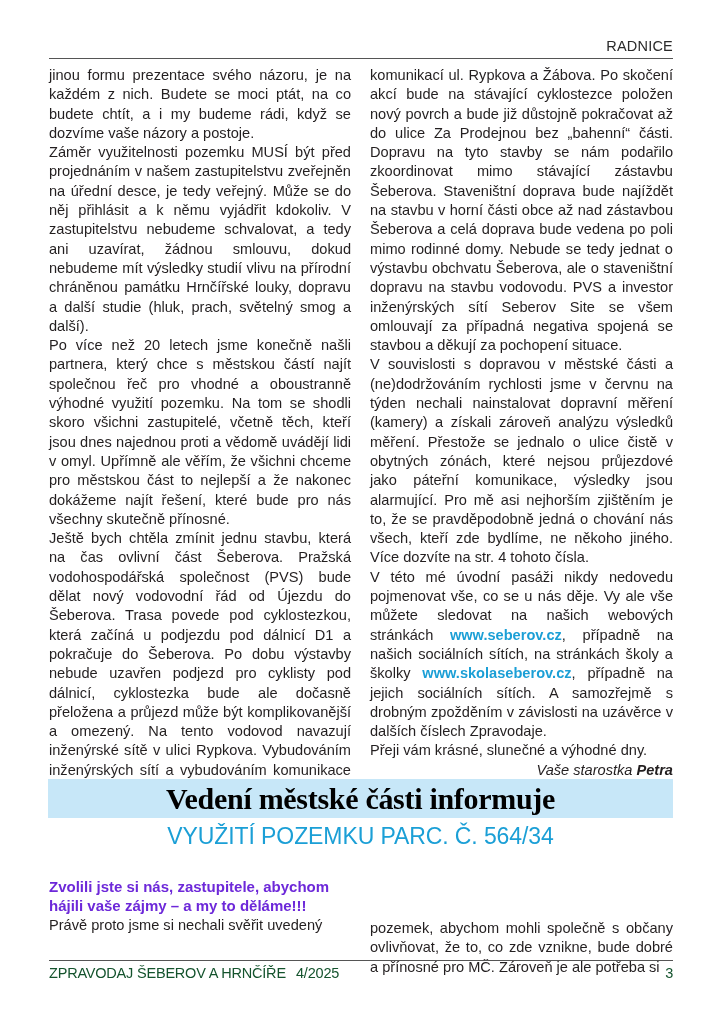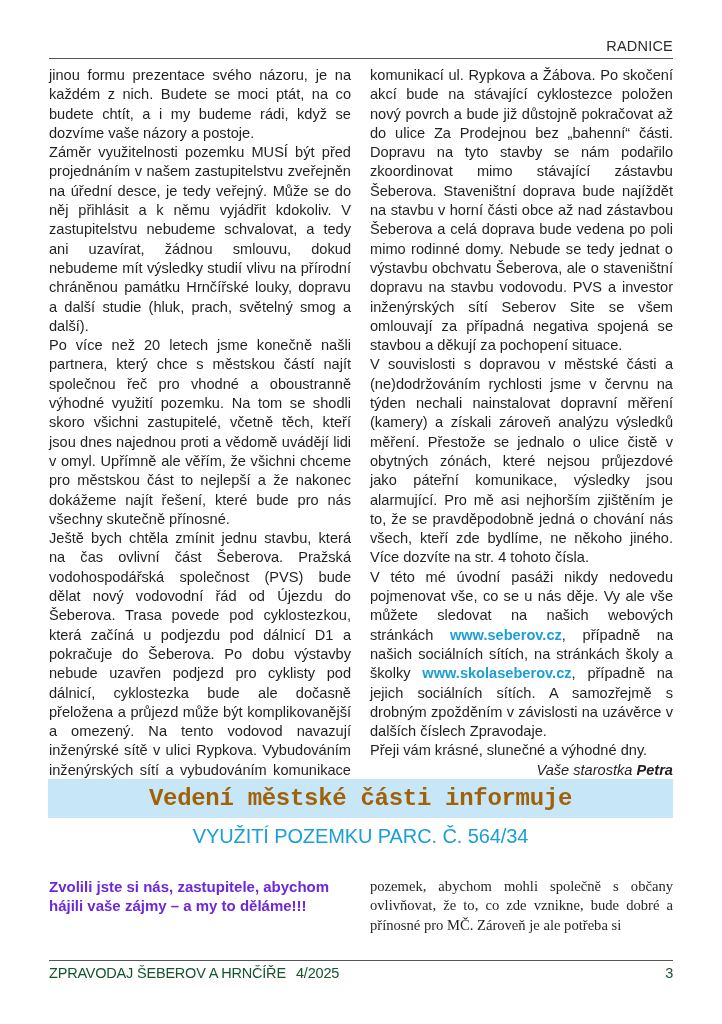--- a/index.html
+++ b/index.html
@@ -25,35 +25,35 @@
 
   .link { color: #1b9fd6; font-weight: bold; }
   .sign { text-align: right; font-style: italic; }
   .sign b { font-weight: bold; }
 
   .banner {
     position: absolute; left: 48px; top: 779px; width: 625px; height: 39px;
     background: #c7e7f8; display: flex; align-items: center; justify-content: center;
   }
   .banner-title {
-    font-family: Liberation Mono, monospace;
-    font-weight: bold; font-size: 24px; color: #a16207; letter-spacing: -0.3px;
+    font-family: Liberation Serif, serif;
+    font-weight: bold; font-size: 30px; color: #000000; letter-spacing: -0.3px;
   }
 
   .subhead {
     position: absolute; left: 48px; top: 826px; width: 625px; text-align: center;
-    color: #1b9fd6; font-size: 20px; line-height: 20px; font-weight: normal;
+    color: #1b9fd6; font-size: 23px; line-height: 20px; font-weight: normal;
     letter-spacing: -0.1px;
   }
 
   .col2 {
     position: absolute; font-size: 14.6px; line-height: 19.3px; text-align: justify;
   }
   .col2-left  { left: 49px;  top: 877px; width: 302px; }
-  .col2-right { left: 370px; top: 877px; width: 303px; font-family: Liberation Serif, serif; }
+  .col2-right { left: 370px; top: 919px; width: 303px; }
   .art-heading { color: #6d28d9; font-weight: bold; font-size: 15px; line-height: 19.3px; text-align: left; }
 
   .foot-rule {
     position: absolute; left: 49px; top: 960px; width: 624px; height: 0;
     border-top: 1.3px solid #555;
   }
   .foot {
     position: absolute; top: 965px; font-size: 14.5px; color: #14532d; letter-spacing: -0.2px;
   }
   .foot-title { left: 49px; }
@@ -84,20 +84,21 @@
 <div class="banner">
   <span class="banner-title">Vedení městské části informuje</span>
 </div>
 
 <div class="subhead">
   <div>VYUŽITÍ POZEMKU PARC. Č. 564/34</div>
 </div>
 
 <div class="col2 col2-left">
   <div class="art-heading">Zvolili jste si nás, zastupitele, abychom hájili vaše zájmy – a my to děláme!!!</div>
+  <p>Právě proto jsme si nechali svěřit uvedený</p>
 </div>
 <div class="col2 col2-right">
   <p>pozemek, abychom mohli společně s občany ovlivňovat, že to, co zde vznikne, bude dobré a přínosné pro MČ. Zároveň je ale potřeba si</p>
 </div>
 
 <div class="foot-rule"></div>
 <div class="foot foot-title">ZPRAVODAJ ŠEBEROV A HRNČÍŘE</div>
 <div class="foot foot-issue">4/2025</div>
 <div class="foot foot-page">3</div>
 

